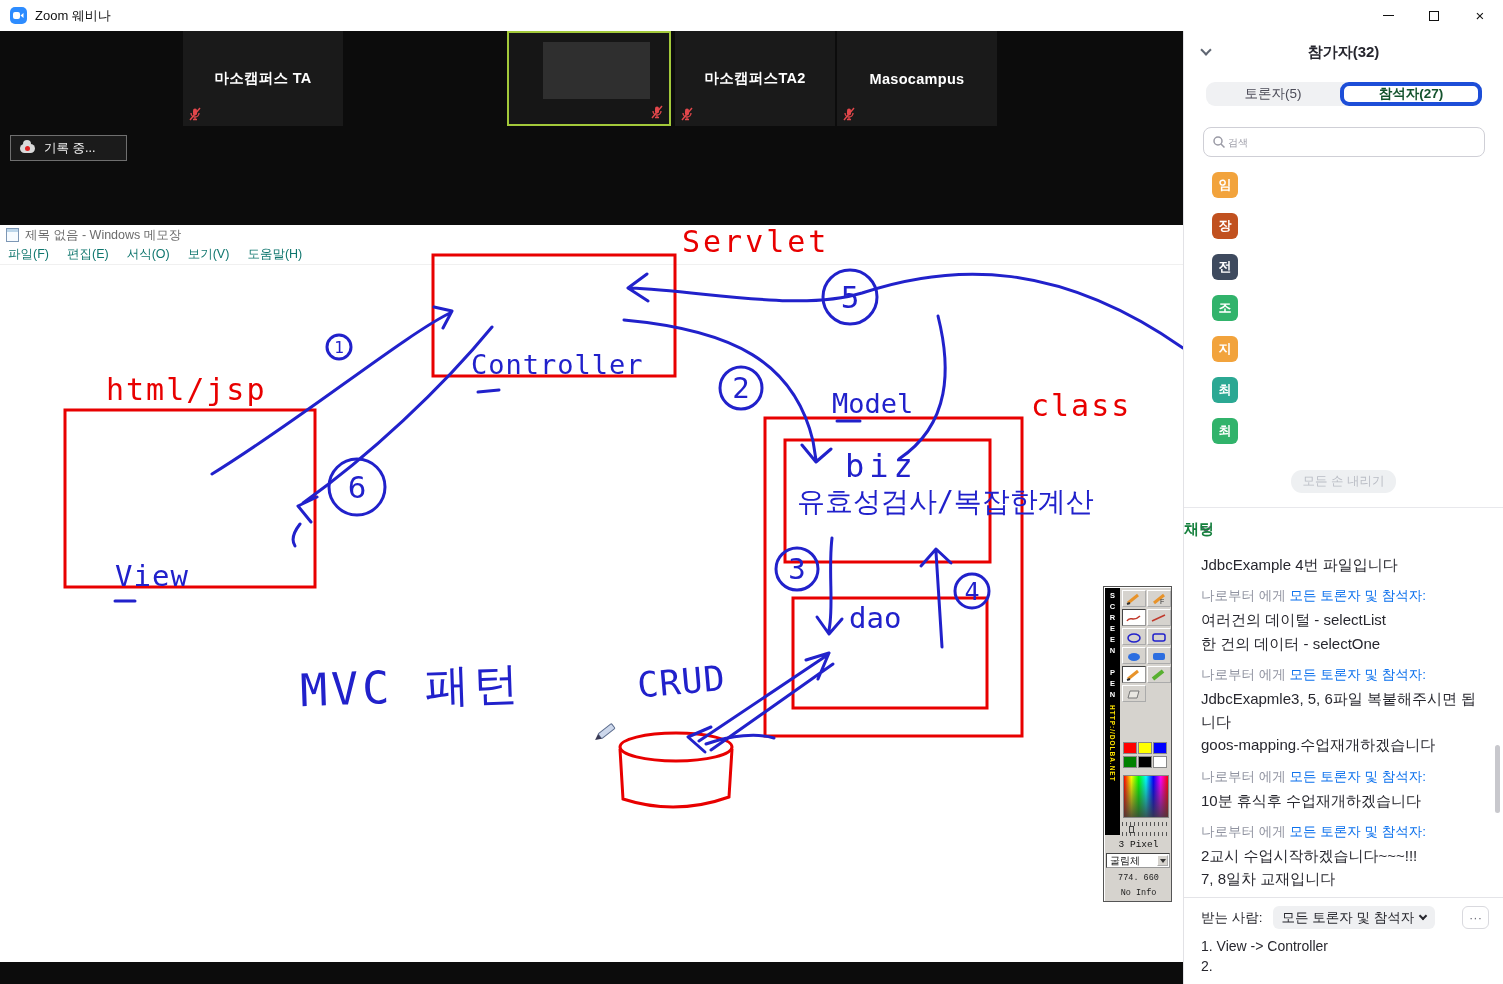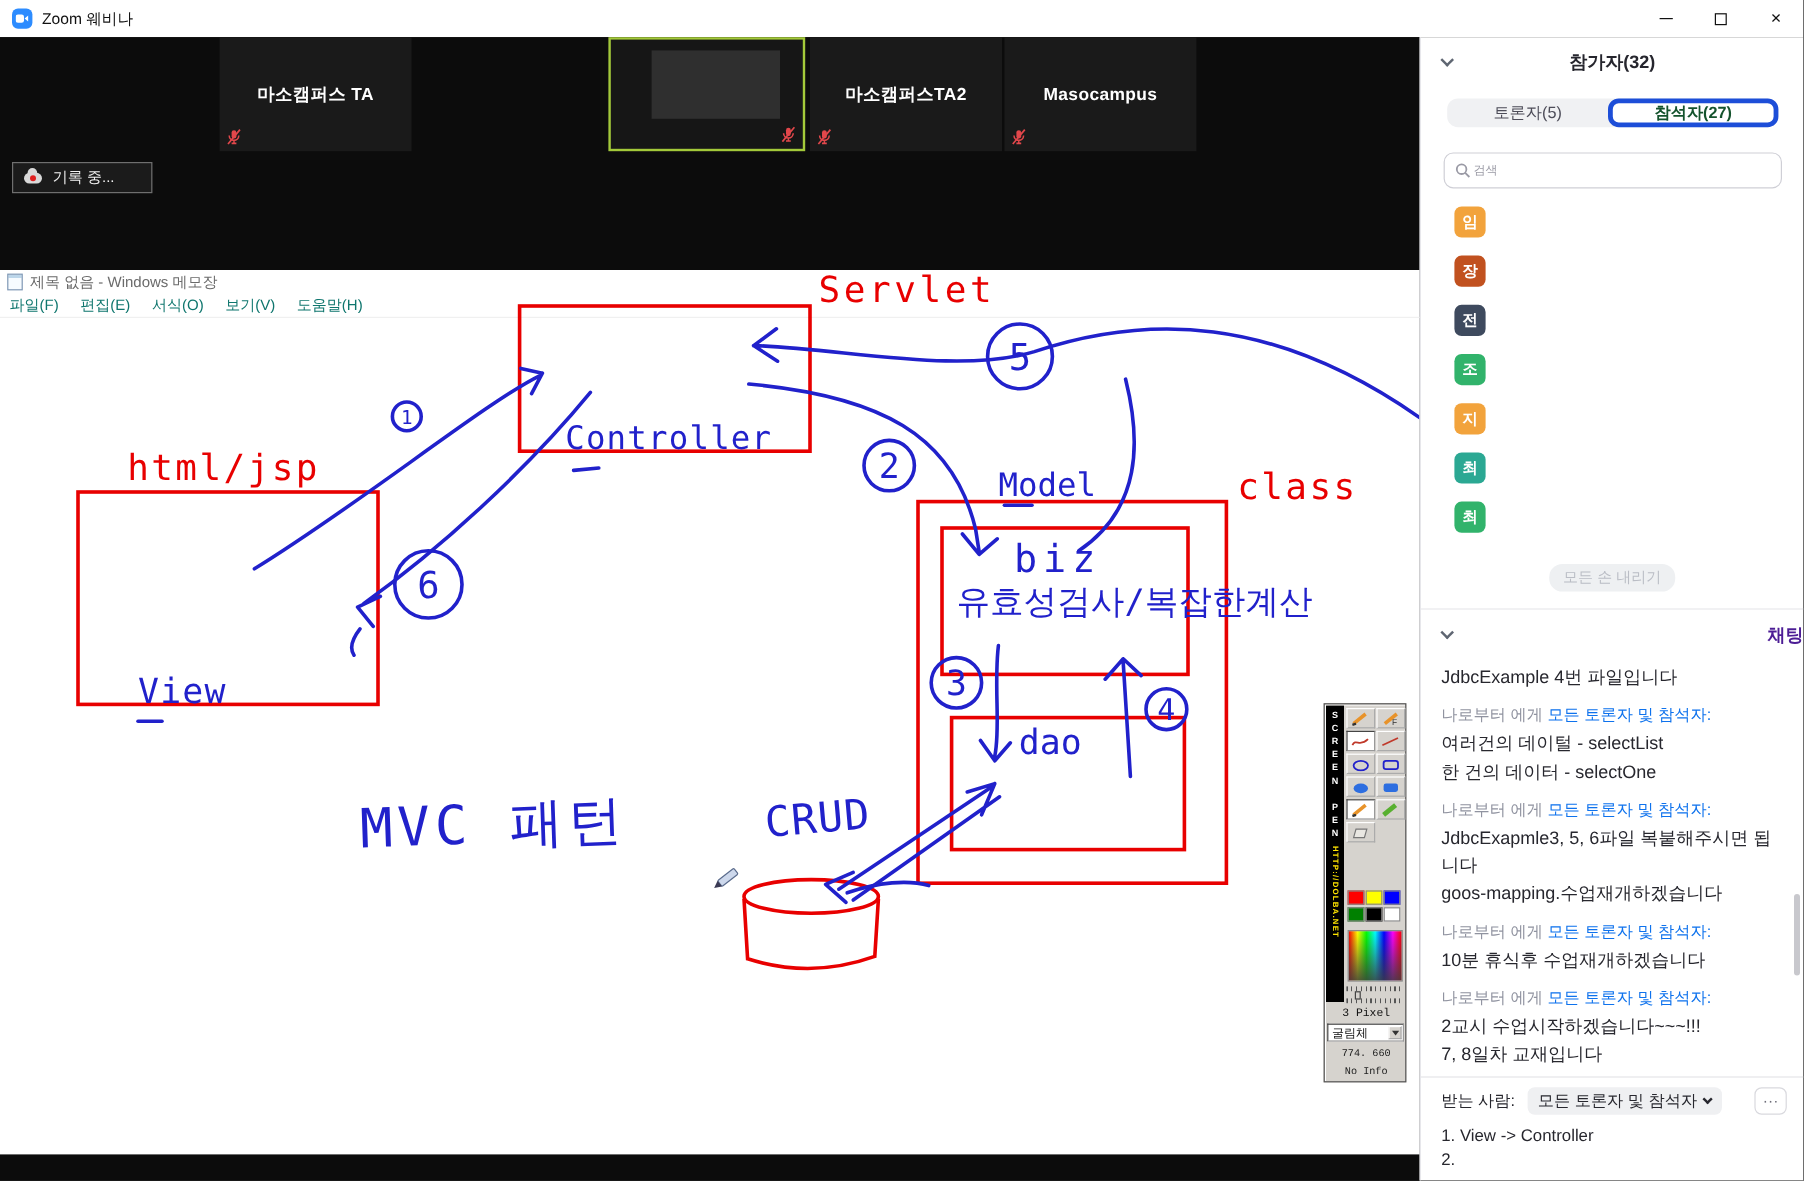--- a/index.html
+++ b/index.html
@@ -78,21 +78,21 @@
   .tabbtn{flex:1;display:flex;align-items:center;justify-content:center;font-size:13.5px;color:#4c4c58;border-radius:9px;}
   .tabbtn.active{background:#fff;border:4px solid #1d4ed8;color:#14532d;font-weight:bold;}
   .searchbox{position:absolute;left:19px;top:96px;width:282px;height:30px;border:1px solid #cfcfd6;border-radius:8px;display:flex;align-items:center;padding-left:8px;}
   .searchbox input{border:none;outline:none;font-size:10px;width:230px;color:#333;font-family:"Liberation Sans",sans-serif;}
   .searchbox input::placeholder{color:#9a9aa5;}
   .av-list{position:absolute;left:28px;top:141px;}
   .av-row{height:26px;margin-bottom:15px;display:flex;align-items:center;}
   .avatar{width:26px;height:26px;border-radius:6px;color:#fff;font-size:13px;font-weight:bold;display:flex;align-items:center;justify-content:center;}
   .lower-btn{position:absolute;left:50%;transform:translateX(-50%);top:439px;height:23px;padding:0 12px;background:#eef0f2;border:none;border-radius:11px;color:#babdc5;font-size:12.5px;white-space:nowrap;font-family:"Liberation Sans",sans-serif;}
   .divider{position:absolute;left:0;top:476px;width:100%;height:1px;background:#e8e8ec;}
-  .chat-header{position:absolute;left:0;top:489px;width:100%;text-align:right;font-size:15px;font-weight:bold;color:#4c1d95;}
+  .chat-header{position:absolute;left:0;top:489px;width:100%;text-align:left;font-size:15px;font-weight:bold;color:#15803d;}
   .chat-chev{position:absolute;left:18px;top:492px;}
   .chat-list{position:absolute;left:17px;top:522px;width:286px;height:342px;overflow:hidden;}
   .msg{margin-bottom:11px;}
   .msg-meta{font-size:13.5px;color:#9093a0;margin-bottom:3px;}
   .msg-meta .to{color:#0e72ed;}
   .msg-line{font-size:15px;color:#27272e;line-height:1.55;}
   .chat-scrollbar{position:absolute;right:3px;top:714px;width:5px;height:68px;background:#c8c8cd;border-radius:3px;}
   .compose{position:absolute;left:0;top:866px;width:100%;height:87px;border-top:1px solid #e4e4e8;}
   .compose-row{display:flex;align-items:center;margin:8px 14px 0 17px;}
   .to-label{font-size:13.5px;color:#27272e;}

